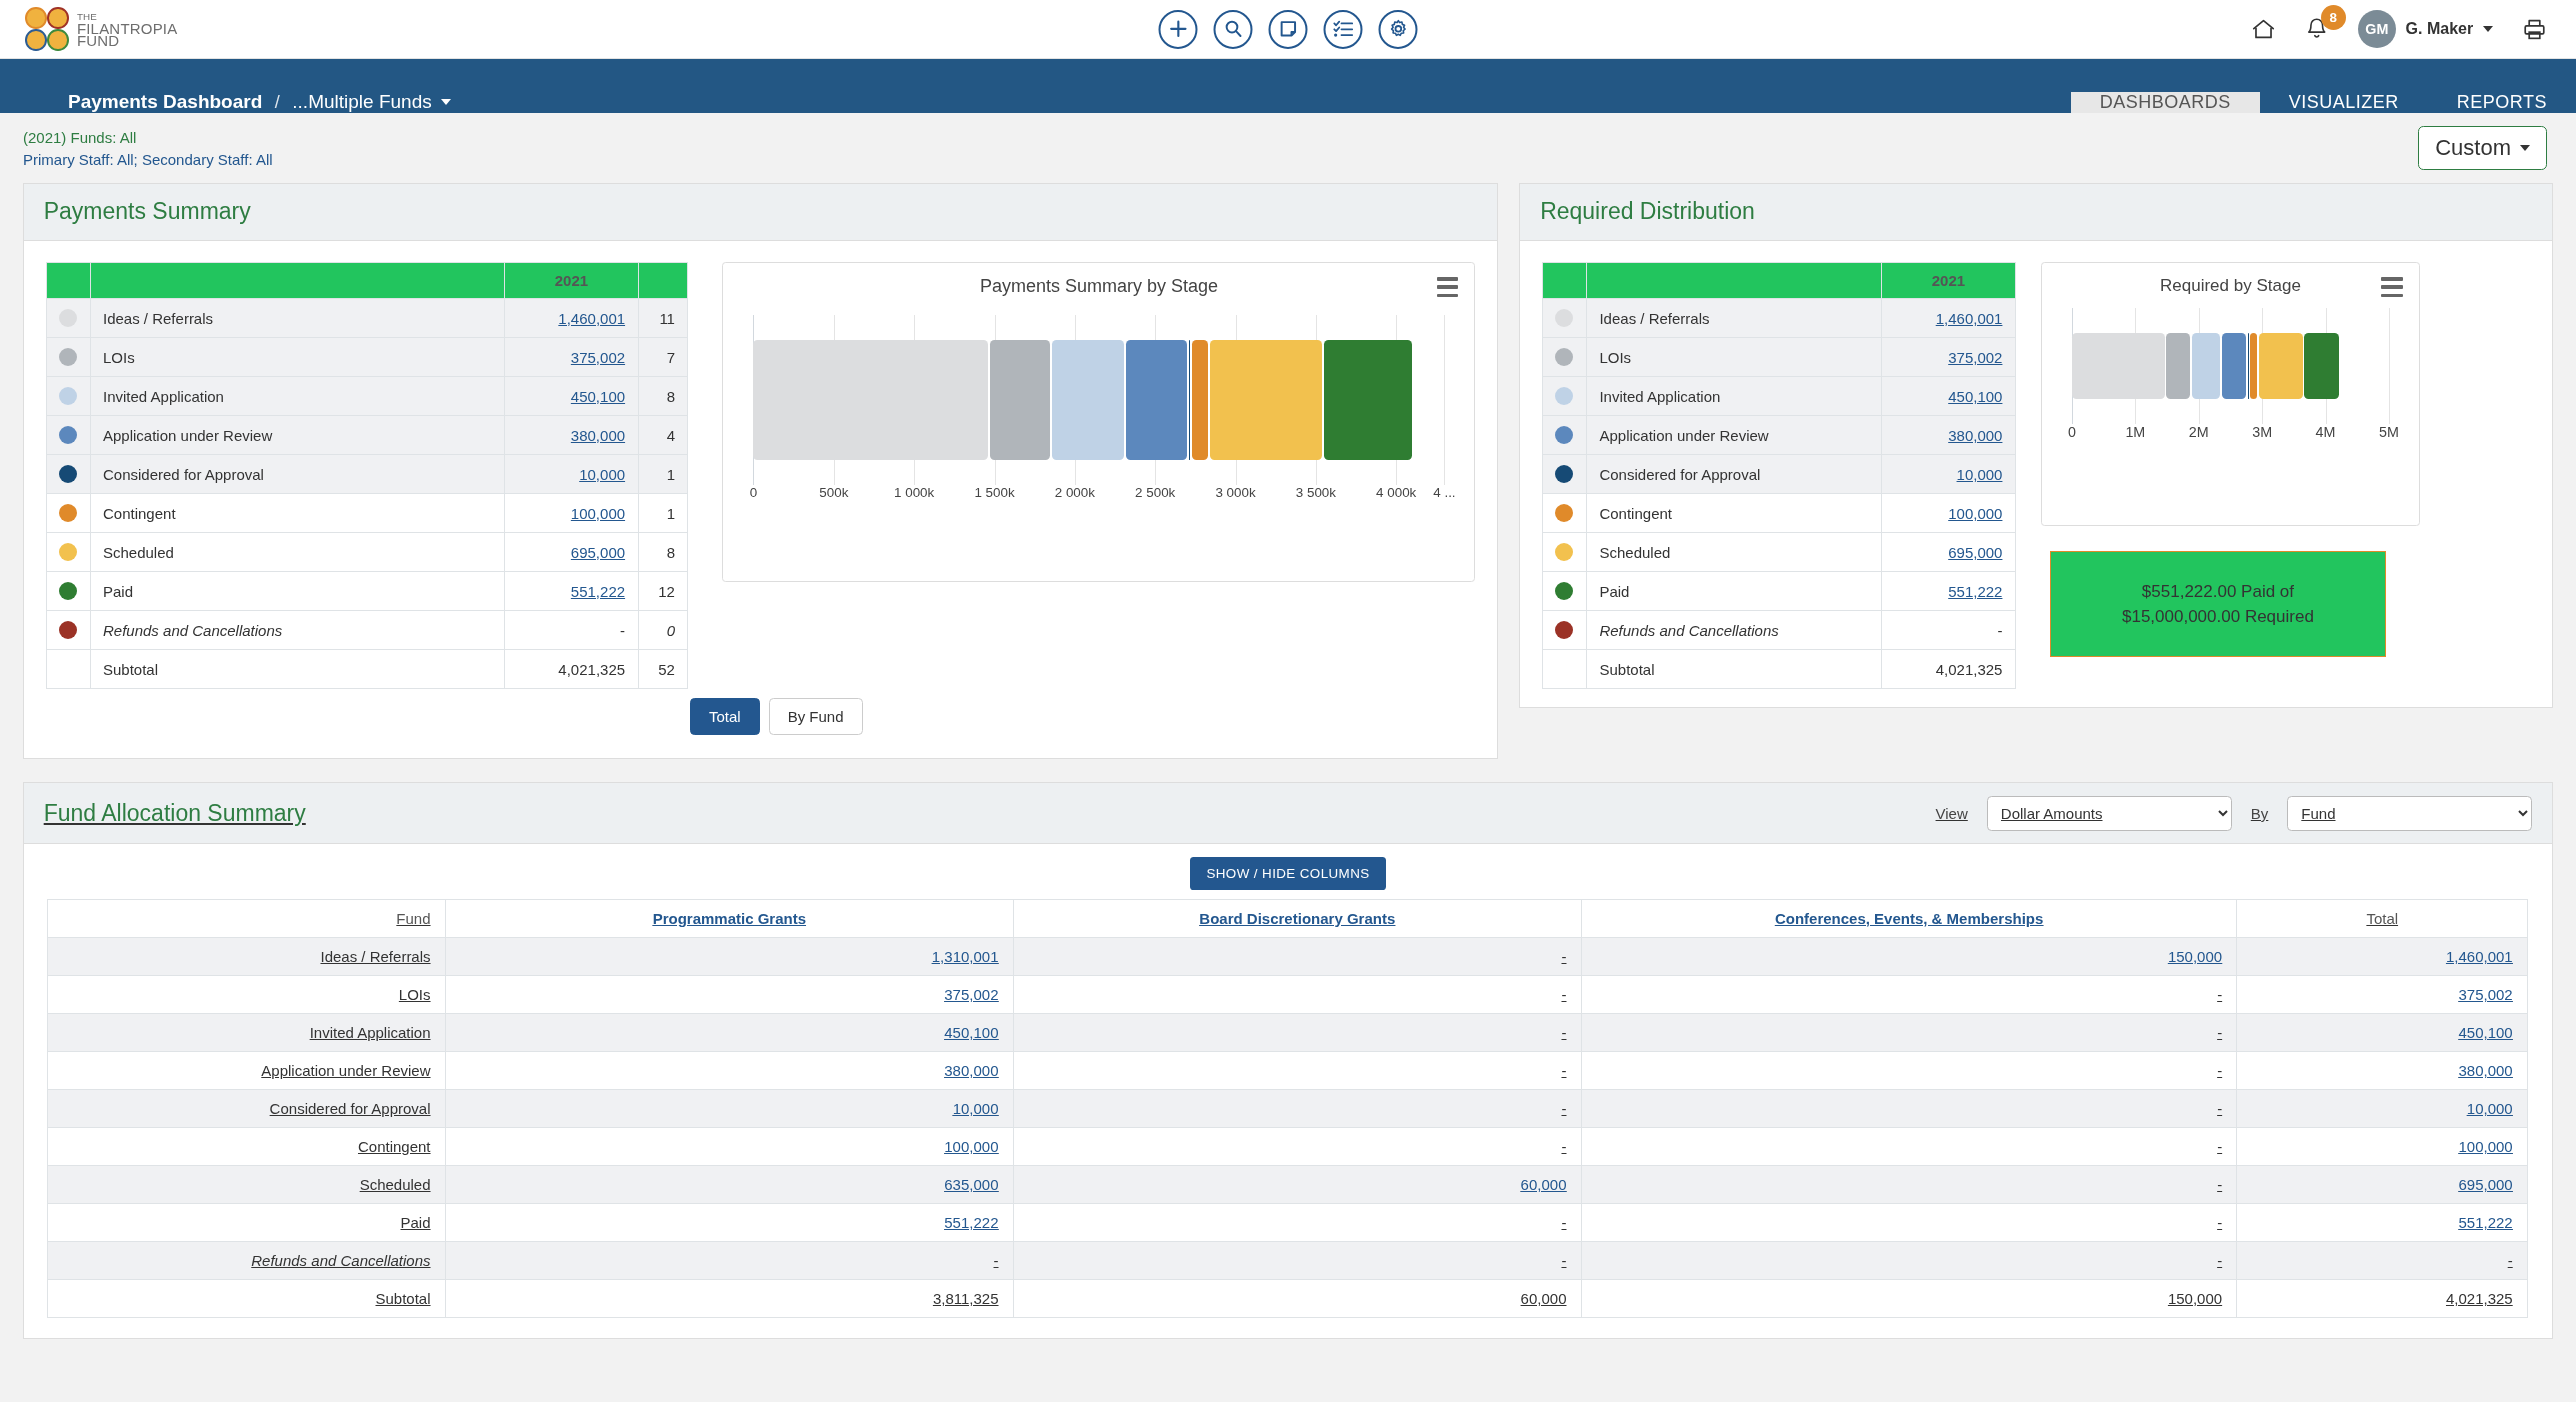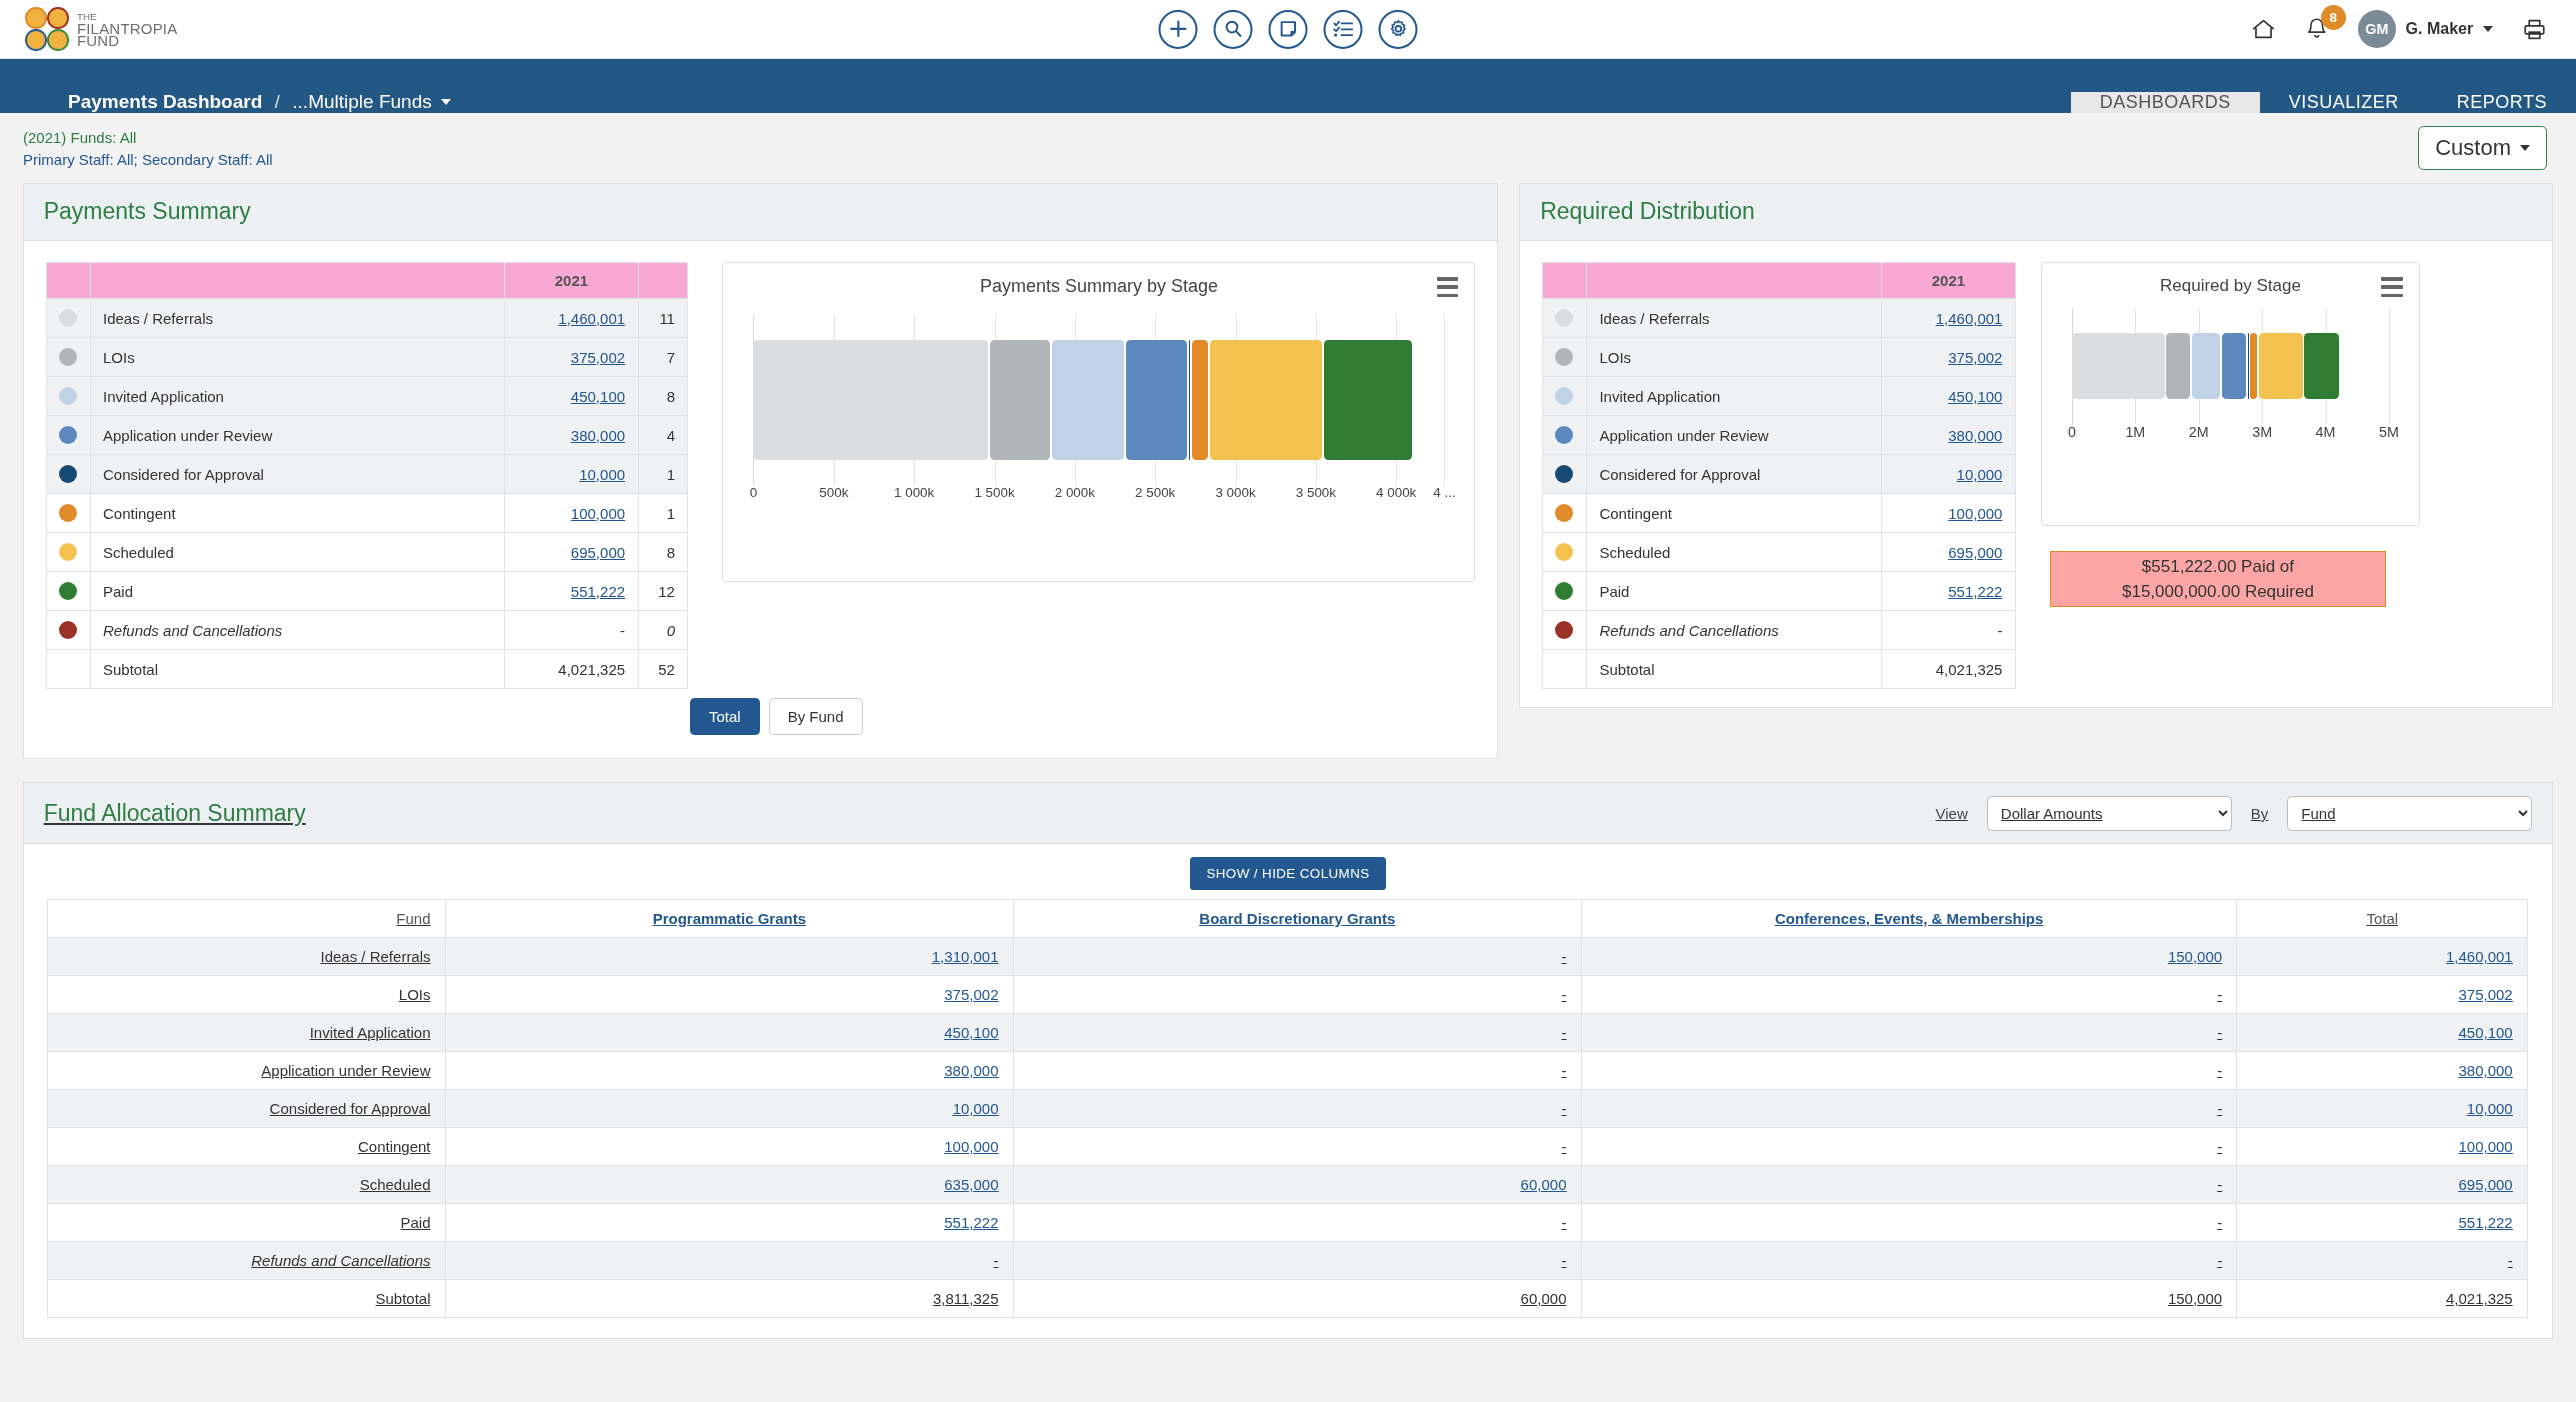--- a/index.html
+++ b/index.html
@@ -109,21 +109,21 @@
   }
   .panel-title { color: #2e7d42; font-size: 23px; font-weight: 400; }
   .panel-body { padding: 21.5px 21.5px 25px 21.5px; display: flex; }
 
   #panel-payments { width: 1487px; }
   #panel-required { width: 1042px; margin-left: 21.5px; }
 
   
   table.sum { border-collapse: collapse; font-size: 15px; }
   table.sum td, table.sum th { border: 0.9px solid #dfe3e6; }
-  table.sum thead th { background: #f9a8d4; color: #555; font-weight: 700; padding: 9px 0; }
+  table.sum thead th { background: #22c55e; color: #555; font-weight: 700; padding: 9px 0; }
   .sum .c-dot { width: 34px; }
   .sum .c-label { width: 420px; }
   .sum .c-val { width: 134px; }
   .sum .c-cnt { width: 50px; }
   .r-shade td { background: #f0f1f3; }
   .sum td { height: 39px; padding: 0 12.5px; }
   .sum .lbl { text-align: left; color: #333; }
   .sum .lbl.ital { font-style: italic; }
   .sum .val { text-align: right; }
   .sum .cnt { text-align: right; }
@@ -154,22 +154,22 @@
   .xtick { position: absolute; font-size: 13.4px; color: #444; transform: translateX(-50%); white-space: nowrap;}
   #chart-required .xtick { font-size: 14.3px; }
   .toggle-row { display: flex; gap: 9px; margin-left: 34px; margin-top: 16px; }
   .tgl {
     padding: 9px 18px; font-size: 15px; border-radius: 4.5px; cursor: pointer;
     border: 0.9px solid #ccc; background: #fff; color: #333;
   }
   .tgl.on { background: #23578f; border-color: #23578f; color: #fff; }
 
   .req-box {
-    margin: 25px auto 0 auto; border: 1.8px solid #e08a2a; background: #fca5a5;
-    width: 336px; padding: 2px 0; text-align: center;
+    margin: 25px auto 0 auto; border: 1.8px solid #e08a2a; background: #22c55e;
+    width: 336px; padding: 27px 0; text-align: center;
     font-size: 17px; line-height: 25px; color: #333;
   }
 
   
   #panel-fund { margin: 23px 23px 0 23px; text-decoration: underline; }
   .fund-head {
     background: #edf0f2; border-bottom: 0.9px solid #ddd;
     padding: 12.5px 19.7px; display: flex; align-items: center;
   }
   .fund-ctrls { margin-left: auto; display: flex; align-items: center; gap: 19px; font-size: 15px; color: #444;}

